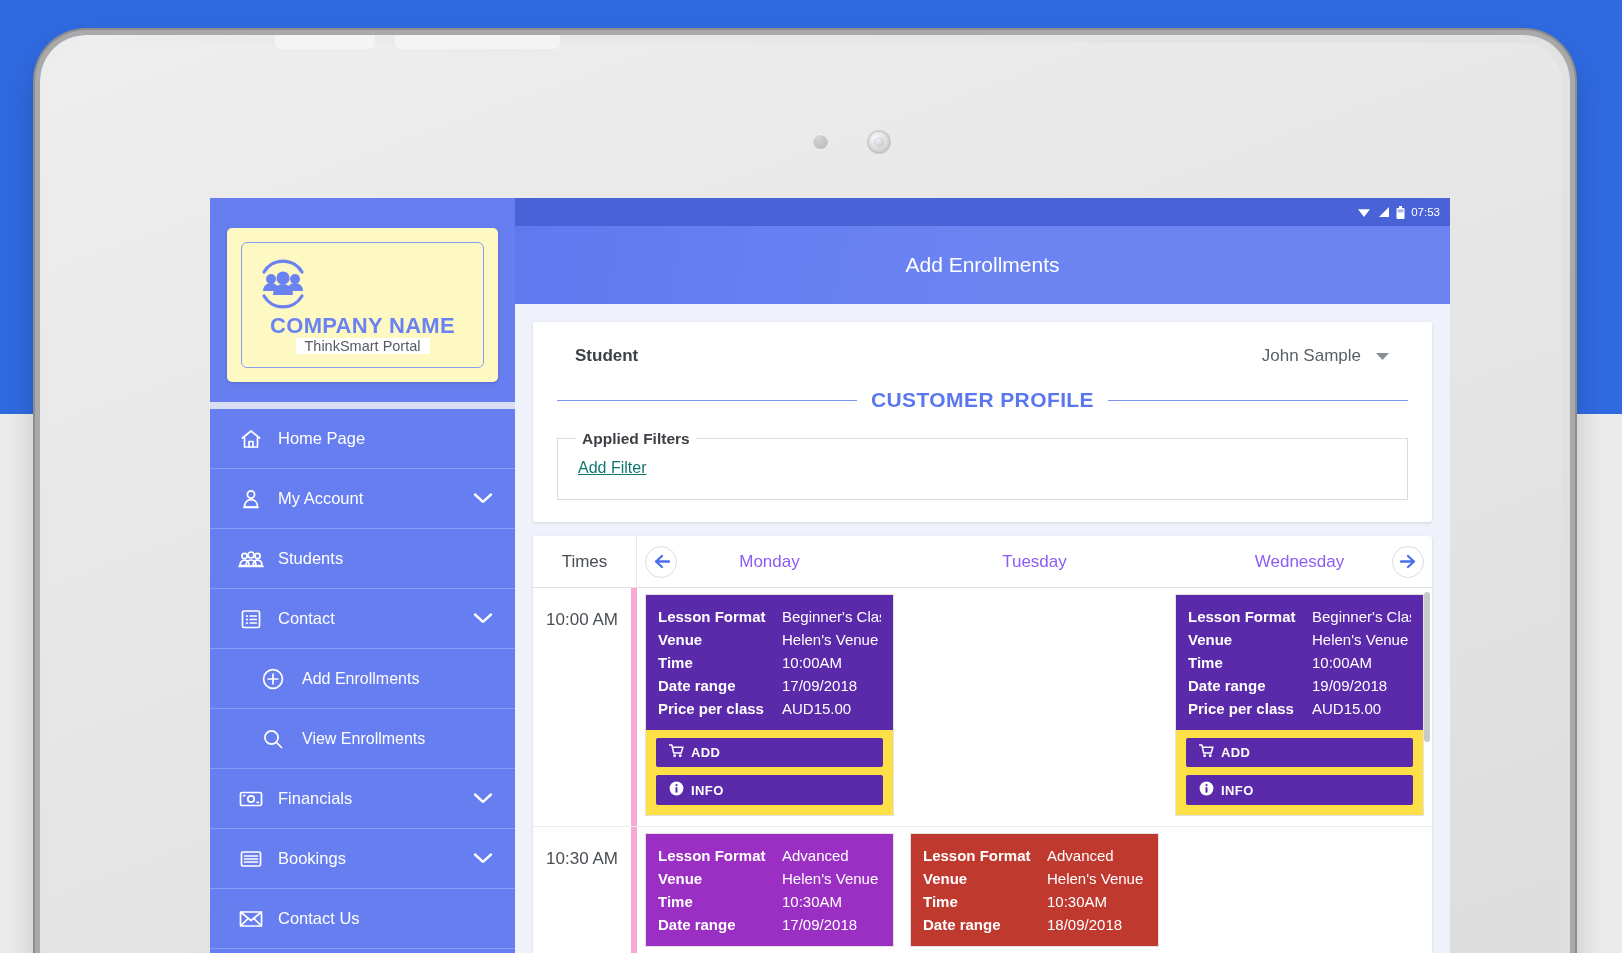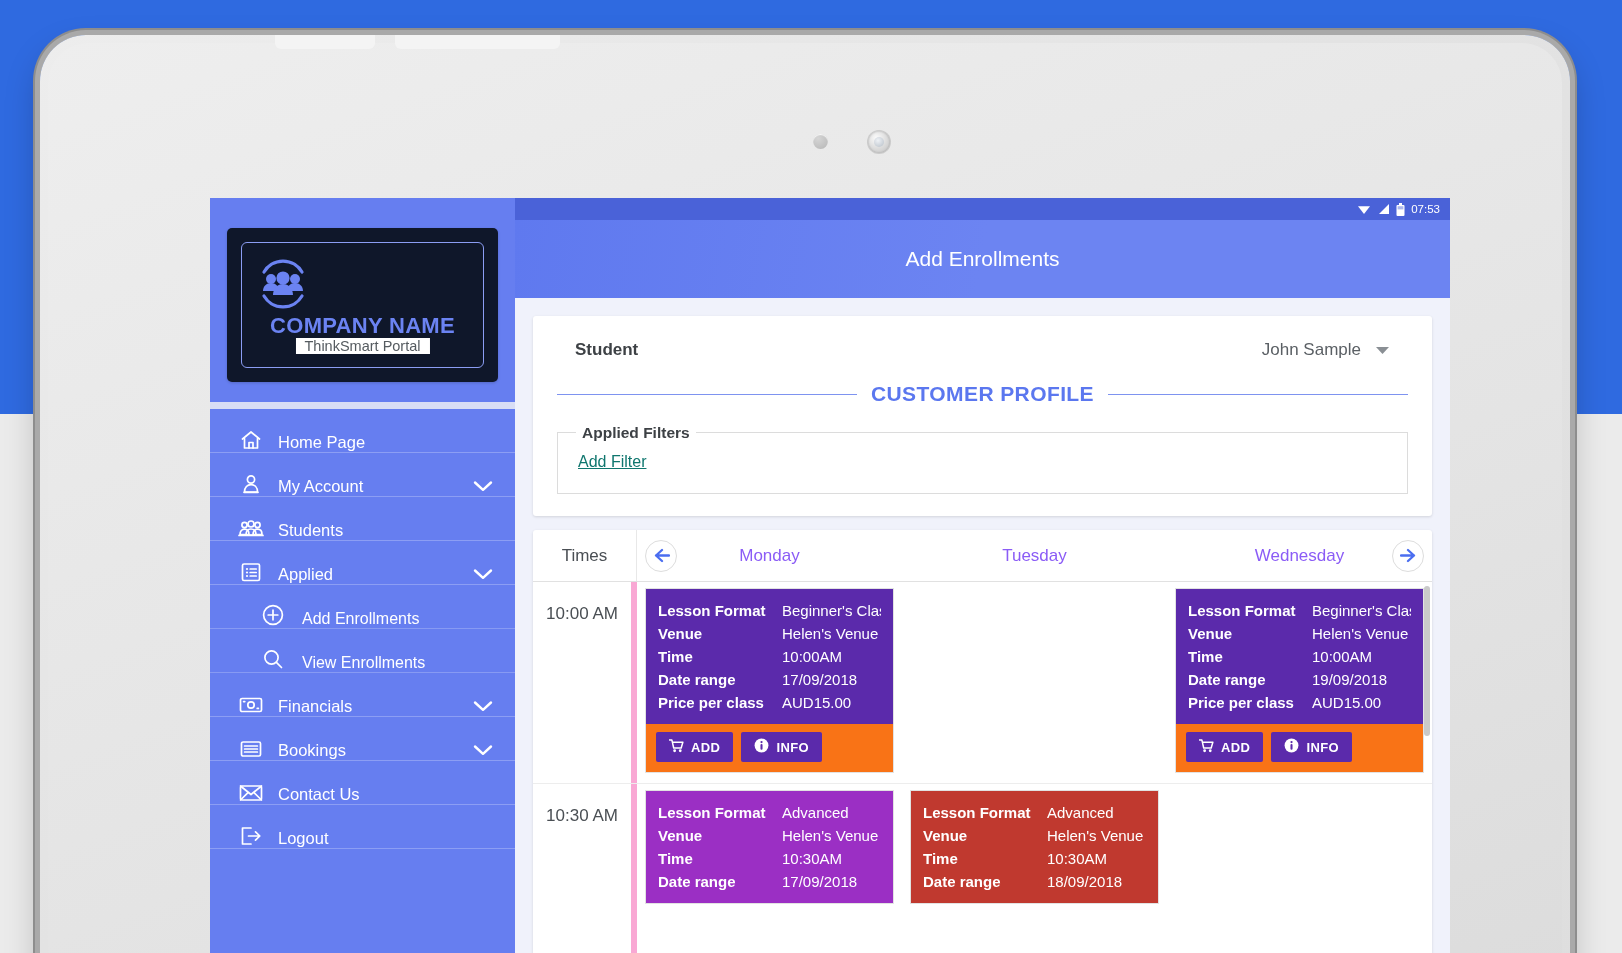--- a/index.html
+++ b/index.html
@@ -76,21 +76,21 @@
 
   
   #sidebar {
     width: 305px; height: 100%;
     background: #667ef0;
     flex: 0 0 305px;
     position: relative;
   }
   #logo-card {
     margin: 30px 17px 0 17px;
-    background: #0f172a;
+    background: #fef9c3;
     border-radius: 5px;
     padding: 14px;
     box-shadow: 0 1px 3px rgba(0,0,0,.18);
   }
   #logo-frame {
     border: 1px solid #8b9df3;
     border-radius: 6px;
     padding: 16px 10px 0 10px;
     position: relative;
   }
@@ -115,22 +115,22 @@
     background: #ffffff;
     padding: 0 9px;
     color: #555b60;
     font-size: 14.5px;
     white-space: nowrap;
   }
   #nav-divider {
     height: 7px; background: #d9def5; margin-top: 20px;
   }
   .nav-item {
-    display: flex; align-items: flex-end;
-    height: 44px;
+    display: flex; align-items: center;
+    height: 60px;
     padding: 0 22px 0 28px;
     color: #ffffff;
     font-size: 16.5px;
     border-bottom: 1px solid rgba(255,255,255,.25);
     cursor: pointer;
   }
   .nav-item .nav-icon {
     width: 26px; flex: 0 0 26px; display: flex; align-items: center; justify-content: center;
     margin-right: 14px;
   }
@@ -147,21 +147,21 @@
   }
 
   
   #main {
     flex: 1; height: 100%;
     background: #f0f2fb;
     display: flex; flex-direction: column;
     min-width: 0;
   }
   #statusbar {
-    height: 22px; background: #4a62d8;
+    height: 28px; background: #4a62d8;
     display: flex; align-items: center; justify-content: flex-end;
     padding-right: 10px; gap: 6px;
     color: #ffffff; font-size: 11.5px;
   }
   #appbar {
     height: 78px;
     background: linear-gradient(100deg,#5f79ef 0%,#6c84f2 50%,#6c84f2 100%);
     display: flex; align-items: center; justify-content: center;
     color: #ffffff; font-size: 21px;
   }
@@ -267,21 +267,21 @@
     background: #ffffff;
   }
   .event-body {
     padding: 10px 12px 10px 12px;
     color: #ffffff;
   }
   .event-line { display: flex; font-size: 15px; line-height: 23px; white-space: nowrap; }
   .event-line .k { font-weight: bold; width: 124px; flex: 0 0 124px; }
   .event-line .v { overflow: hidden; }
   .event-actions {
-    display: flex; gap: 8px; padding: 8px 10px 10px 10px; background: #f97316;
+    display: flex; gap: 8px; padding: 8px 10px 10px 10px; background: #fde047; flex-direction: column;
   }
   .chip {
     display: inline-flex; align-items: center; gap: 7px;
     color: #ffffff; font-size: 13px; font-weight: bold;
     padding: 6px 13px; border-radius: 2px; cursor: pointer;
     letter-spacing: .4px;
   }
   #cal-scrollbar {
     position: absolute; right: 2px; top: 56px;
     width: 6px; height: 150px; border-radius: 3px;
@@ -372,21 +372,21 @@
             <div class="nav-item">
               <span class="nav-icon">
                 <svg width="24" height="24" viewBox="0 0 24 24">
                   <rect x="3.5" y="4" width="17" height="16.5" rx="1.5" fill="none" stroke="#ffffff" stroke-width="1.7" stroke-linecap="round" stroke-linejoin="round"></rect>
                   <circle cx="8" cy="9" r="1.1" fill="#fff"></circle>
                   <circle cx="8" cy="12.5" r="1.1" fill="#fff"></circle>
                   <circle cx="8" cy="16" r="1.1" fill="#fff"></circle>
                   <path d="M11.2 9 H17.2 M11.2 12.5 H17.2 M11.2 16 H17.2" fill="none" stroke="#ffffff" stroke-width="1.7" stroke-linecap="round" stroke-linejoin="round"></path>
                 </svg>
               </span>
-              <span class="nav-label">Applied</span>
+              <span class="nav-label">Contact</span>
               <span class="chev"><svg width="20" height="12" viewBox="0 0 20 12">
                   <path d="M2 2.5 L10 9.8 L18 2.5" fill="none" stroke="#ffffff" stroke-width="2.4" stroke-linecap="round" stroke-linejoin="round"></path>
                 </svg></span>
             </div>
             <div class="nav-item sub">
               <span class="nav-icon">
                 <svg width="26" height="26" viewBox="0 0 26 26">
                   <circle cx="13" cy="13" r="9.4" fill="none" stroke="#ffffff" stroke-width="1.7" stroke-linecap="round" stroke-linejoin="round"></circle>
                   <path d="M13 8.2 V17.8 M8.2 13 H17.8" fill="none" stroke="#ffffff" stroke-width="1.7" stroke-linecap="round" stroke-linejoin="round"></path>
                 </svg>

